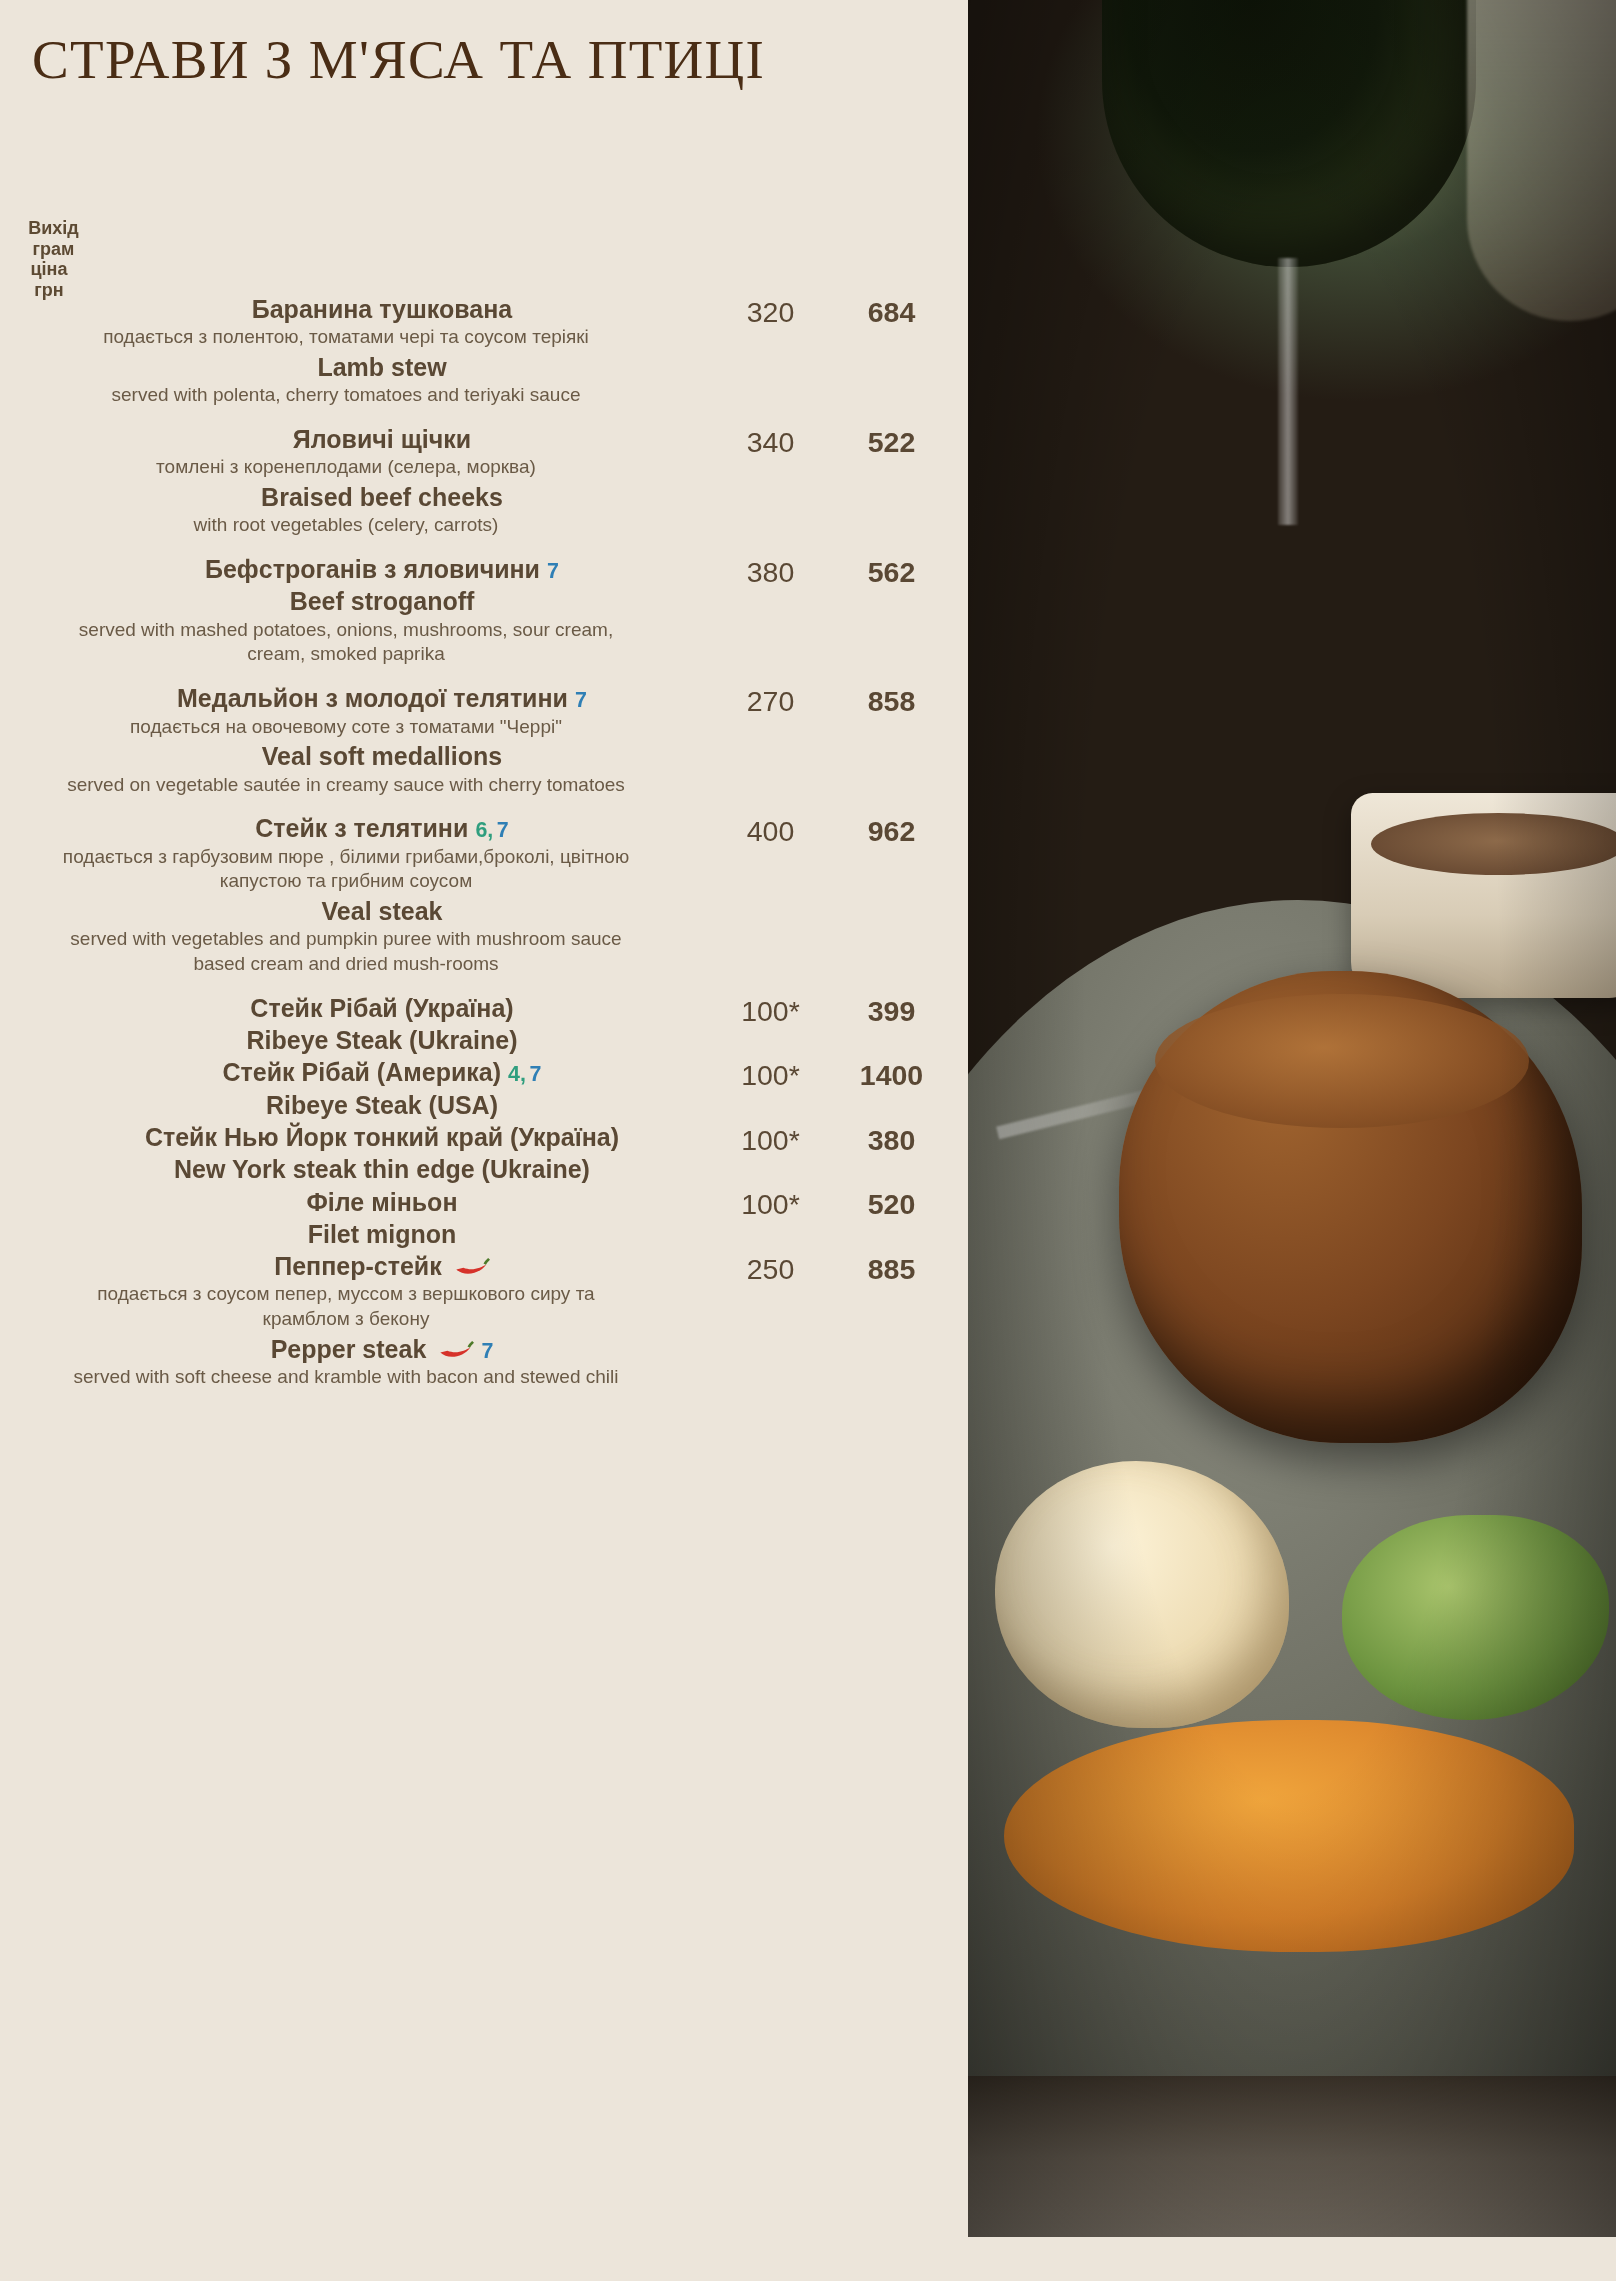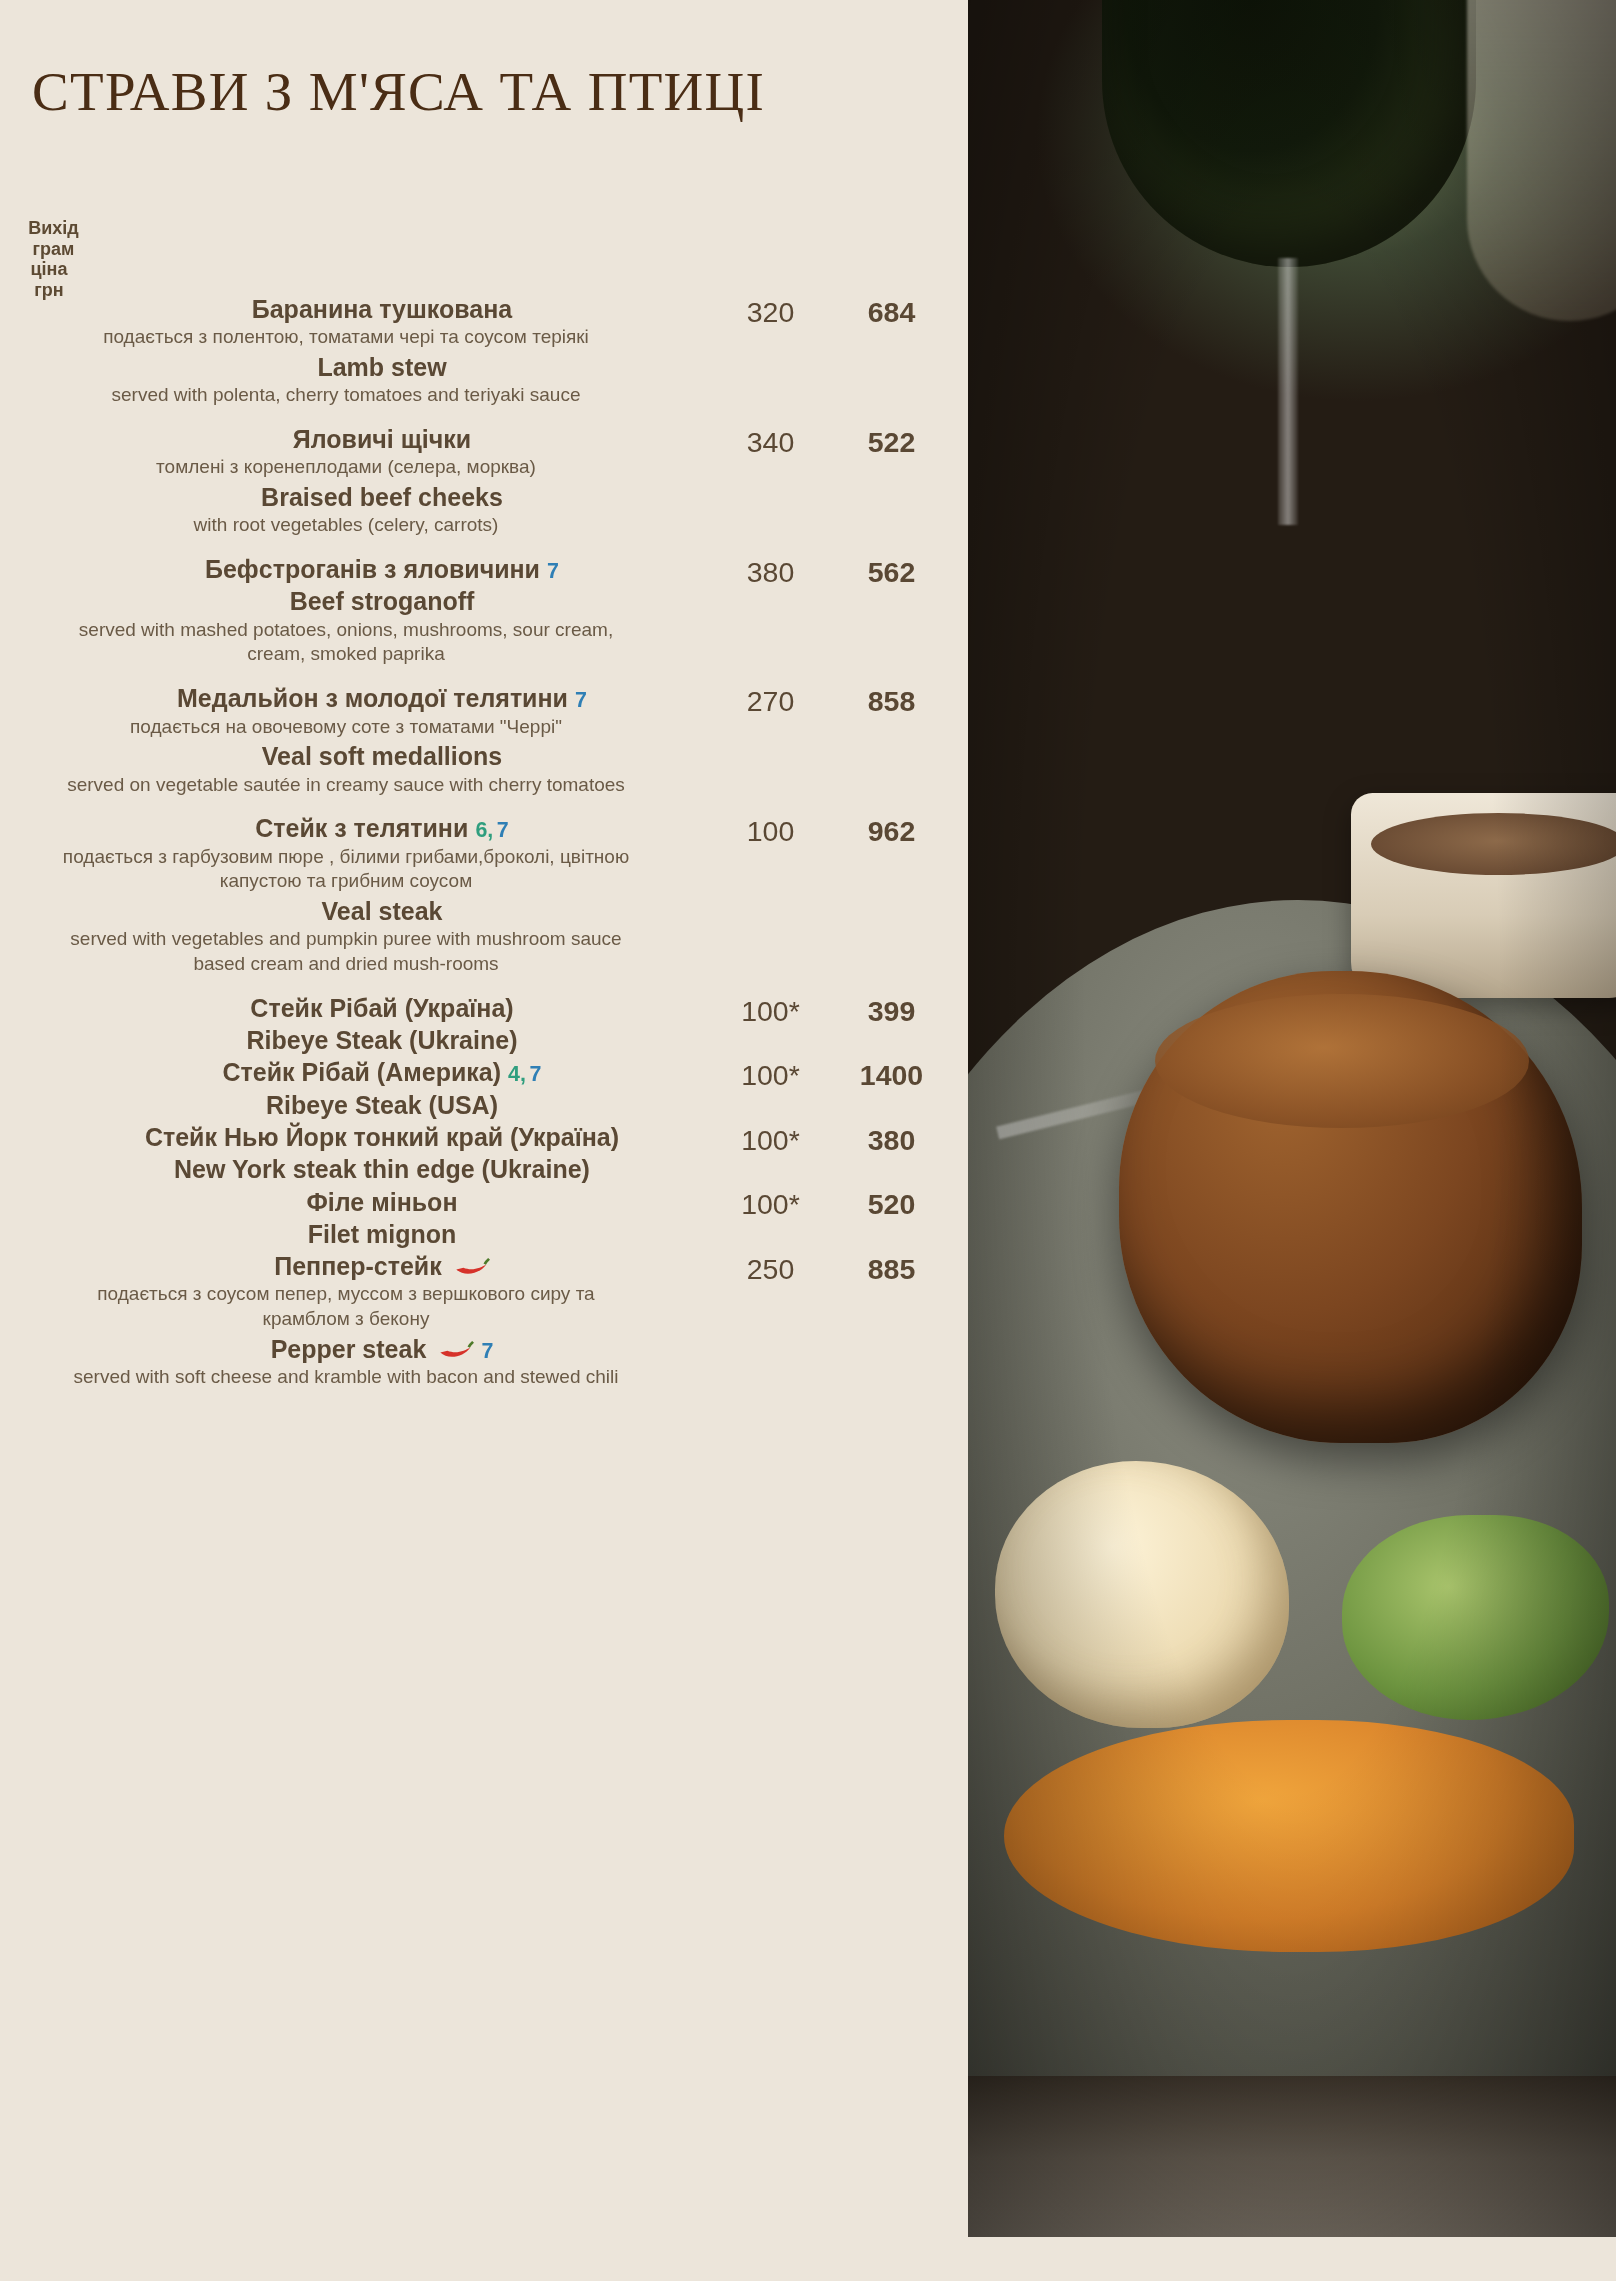--- a/index.html
+++ b/index.html
@@ -22,21 +22,21 @@
   }
   
   .content {
     position: absolute;
     left: 0;
     top: 0;
     width: 968px;
     height: 2281px;
     background: #ece5da;
     box-sizing: border-box;
-    padding: 60px 0 0 0;
+    padding: 28px 0 0 0;
   }
   .title {
     font-family: "Liberation Serif", serif;
     font-size: 55px;
     letter-spacing: 1.3px;
     color: #4a2d15;
     margin: 0 0 0 32px;
     font-weight: normal;
   }
   .col-head {
@@ -379,21 +379,21 @@
         <div class="gap"></div>
         <div class="item">
           <div class="row">
             <div class="names">
               <div class="name-ua">Стейк з телятини<span class="alg c6">6,</span><span class="alg c7" style="margin-left: 3.6px;">7</span></div>
               <div class="desc">подається з гарбузовим пюре , білими грибами,броколі, цвітною капустою та грибним соусом</div>
               <div class="name-en">Veal steak</div>
               <div class="desc">served with vegetables and pumpkin puree with mushroom sauce based cream and dried mush-rooms</div>
             </div>
             <div class="vals">
-              <div class="val-gram">100</div>
+              <div class="val-gram">400</div>
               <div class="val-price">962</div>
             </div>
           </div>
         </div>
         <div class="gap"></div>
         <div class="item">
           <div class="row">
             <div class="names">
               <div class="name-ua">Стейк Рібай (Україна)</div>
               <div class="name-en">Ribeye Steak (Ukraine)</div>

